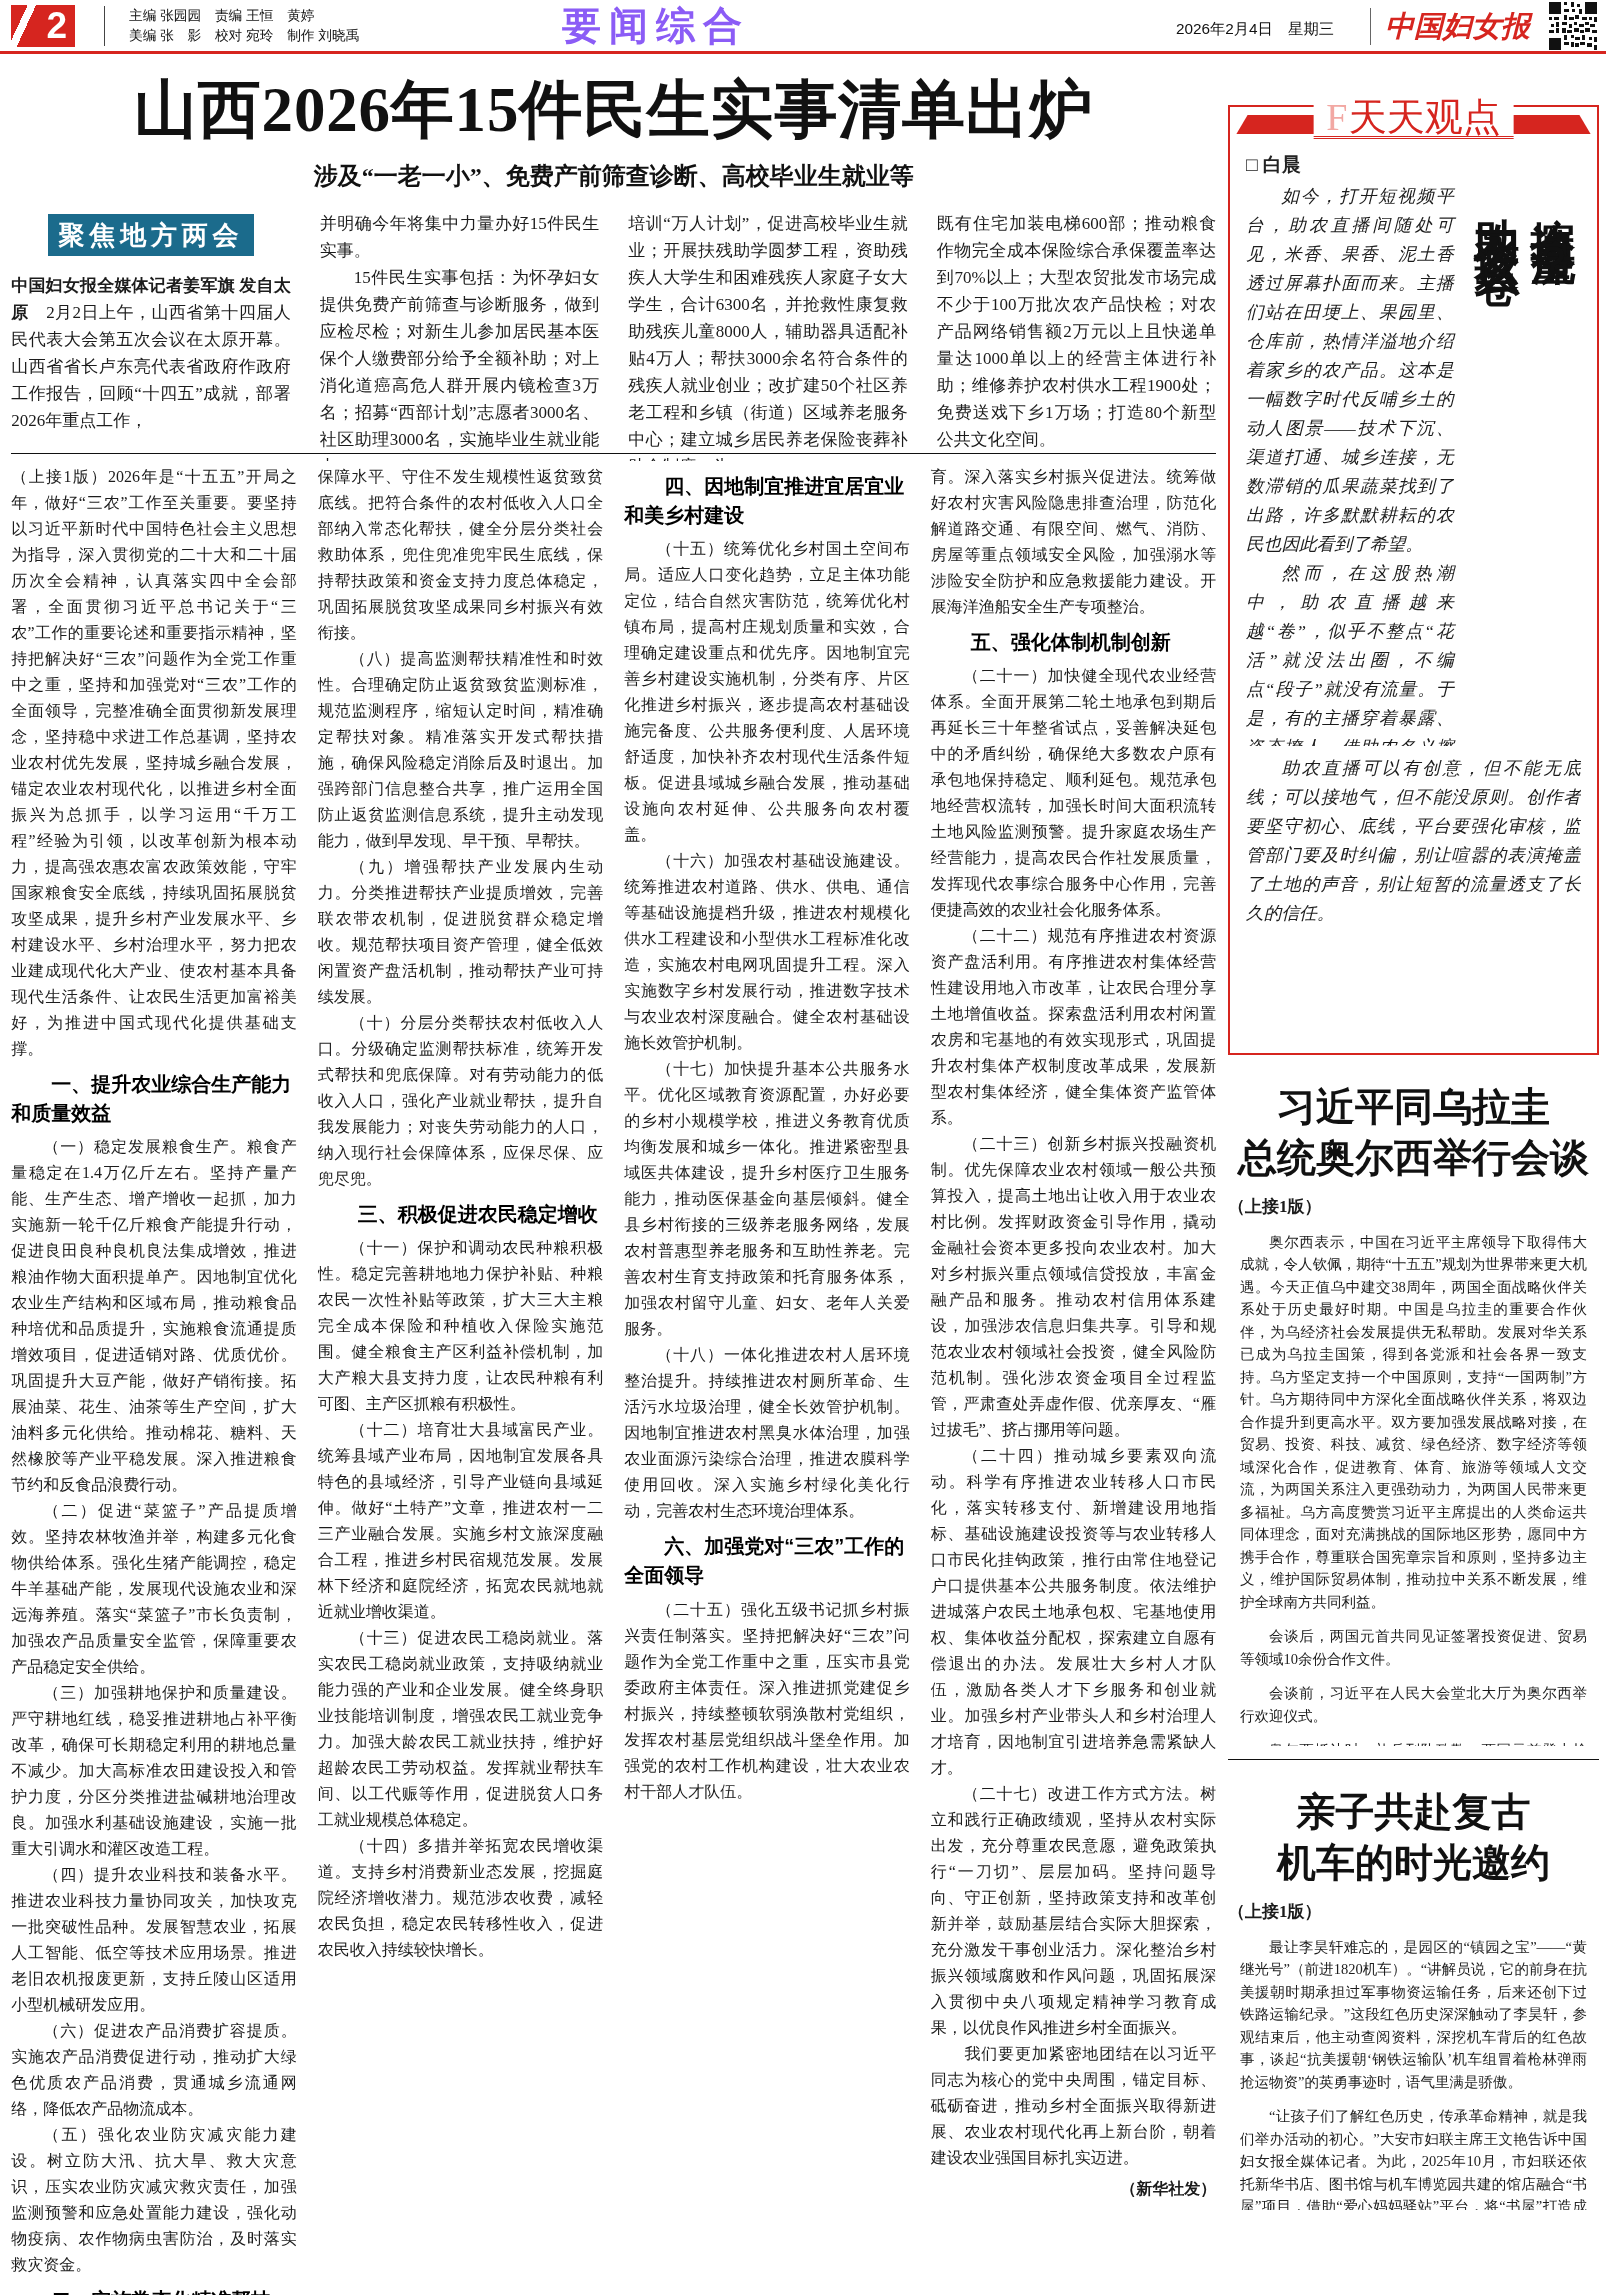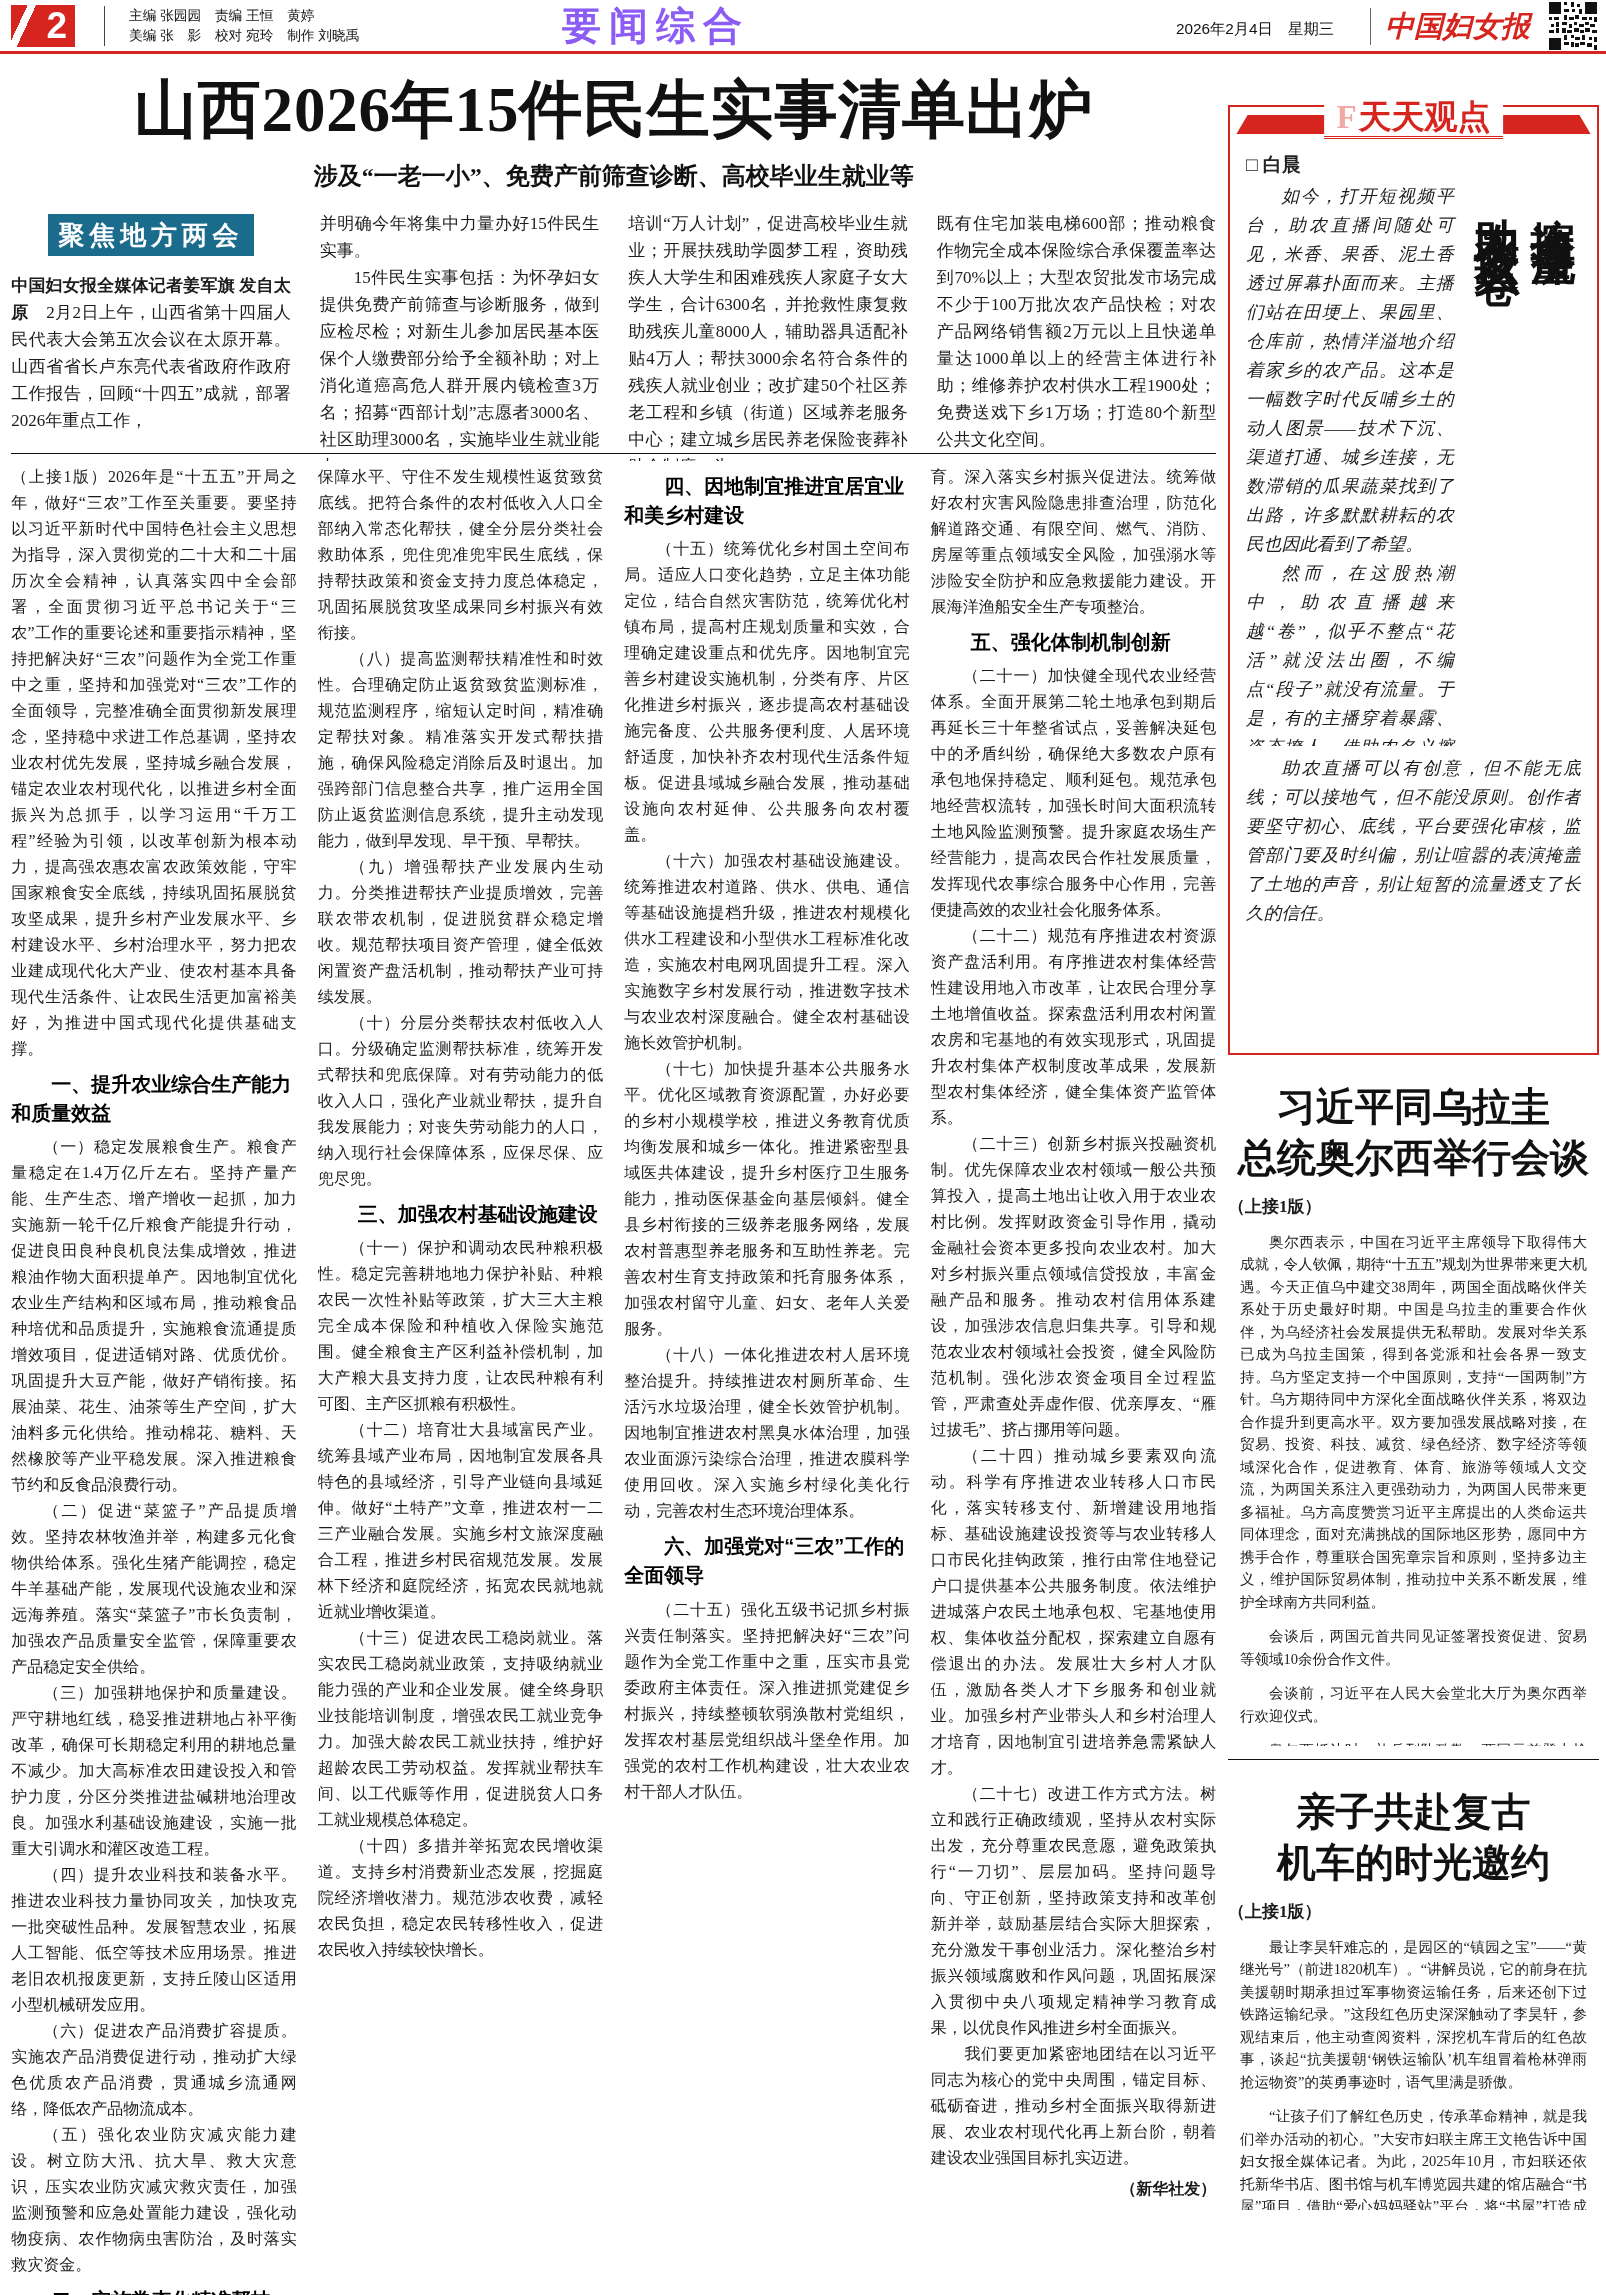--- a/index.html
+++ b/index.html
@@ -39,21 +39,21 @@
   .nc{text-indent:0}
   .sec-h{font:bold 20px/29px "Liberation Sans",sans-serif;margin:8px 0 6.4px;text-indent:2em;text-align:left;color:#000}
   .sig{margin:4.8px 0 0;text-align:right;font-weight:bold;text-indent:0}
   
   .rail{position:absolute;left:1228px;top:63px;width:371px;height:2233px;overflow:hidden}
   .opbox{position:relative;margin-top:42px;border:2.4px solid #d6251f;height:950px;box-sizing:border-box;
          padding:19px 16px 11.2px;background:#fff}
   .opbanner{position:absolute;top:8px;left:6.4px;right:6.4px;height:19px;background:#d6251f;
             clip-path:polygon(0 100%,11.2px 0,calc(100% - 11.2px) 0,100% 100%)}
   .oplabel{position:absolute;top:-8px;left:50%;transform:translateX(-50%);background:#fff;padding:0 13px;
-           font-weight:bold;font-size:33px;line-height:37px;color:#d6251f;white-space:nowrap;
+           font-weight:normal;font-size:38px;line-height:37px;color:#d6251f;white-space:nowrap;
            border-bottom:3.2px double #d6251f}
   .oplabel .ghost{color:#f2a8a3;font-family:"Liberation Serif",serif;margin-right:1.6px}
   .opauthor{margin:29px 0 8px;font:bold 19px/1 "Liberation Sans",sans-serif;color:#222}
   .oprow{display:flex;height:564px;overflow:hidden}
   .optext{flex:1;font-style:italic;font-size:17.7px;line-height:29px;text-align:justify;padding-right:6.4px;overflow:hidden}
   .optext p,.optail p{margin:0;text-indent:2em}
   .ophead{width:121px;writing-mode:vertical-rl;text-orientation:upright;
           font-weight:bold;font-size:45px;line-height:1.25;letter-spacing:6.4px;color:#111;text-align:start}
   .ophead div{margin:0}
   .optail{font-style:italic;font-size:17.7px;line-height:29px;text-align:justify;margin-top:8px;overflow:hidden;height:233px}
@@ -116,21 +116,21 @@
         <p class="bp" data-name="paragraph">（四）提升农业科技和装备水平。推进农业科技力量协同攻关，加快攻克一批突破性品种。发展智慧农业，拓展人工智能、低空等技术应用场景。推进老旧农机报废更新，支持丘陵山区适用小型机械研发应用。</p>
         <p class="bp" data-name="paragraph">（六）促进农产品消费扩容提质。实施农产品消费促进行动，推动扩大绿色优质农产品消费，贯通城乡流通网络，降低农产品物流成本。</p>
         <p class="bp" data-name="paragraph">（五）强化农业防灾减灾能力建设。树立防大汛、抗大旱、救大灾意识，压实农业防灾减灾救灾责任，加强监测预警和应急处置能力建设，强化动物疫病、农作物病虫害防治，及时落实救灾资金。</p>
         <div class="sec-h" data-name="section-heading">二、实施常态化精准帮扶</div>
       </div>
     <div class="mcol" data-name="document-column-2">
         <p class="bp nc" data-name="continuation-paragraph">保障水平、守住不发生规模性返贫致贫底线。把符合条件的农村低收入人口全部纳入常态化帮扶，健全分层分类社会救助体系，兜住兜准兜牢民生底线，保持帮扶政策和资金支持力度总体稳定，巩固拓展脱贫攻坚成果同乡村振兴有效衔接。</p>
         <p class="bp" data-name="paragraph">（八）提高监测帮扶精准性和时效性。合理确定防止返贫致贫监测标准，规范监测程序，缩短认定时间，精准确定帮扶对象。精准落实开发式帮扶措施，确保风险稳定消除后及时退出。加强跨部门信息整合共享，推广运用全国防止返贫监测信息系统，提升主动发现能力，做到早发现、早干预、早帮扶。</p>
         <p class="bp" data-name="paragraph">（九）增强帮扶产业发展内生动力。分类推进帮扶产业提质增效，完善联农带农机制，促进脱贫群众稳定增收。规范帮扶项目资产管理，健全低效闲置资产盘活机制，推动帮扶产业可持续发展。</p>
         <p class="bp" data-name="paragraph">（十）分层分类帮扶农村低收入人口。分级确定监测帮扶标准，统筹开发式帮扶和兜底保障。对有劳动能力的低收入人口，强化产业就业帮扶，提升自我发展能力；对丧失劳动能力的人口，纳入现行社会保障体系，应保尽保、应兜尽兜。</p>
-        <div class="sec-h" data-name="section-heading">三、加强农村基础设施建设</div>
+        <div class="sec-h" data-name="section-heading">三、积极促进农民稳定增收</div>
         <p class="bp" data-name="paragraph">（十一）保护和调动农民种粮积极性。稳定完善耕地地力保护补贴、种粮农民一次性补贴等政策，扩大三大主粮完全成本保险和种植收入保险实施范围。健全粮食主产区利益补偿机制，加大产粮大县支持力度，让农民种粮有利可图、主产区抓粮有积极性。</p>
         <p class="bp" data-name="paragraph">（十二）培育壮大县域富民产业。统筹县域产业布局，因地制宜发展各具特色的县域经济，引导产业链向县域延伸。做好“土特产”文章，推进农村一二三产业融合发展。实施乡村文旅深度融合工程，推进乡村民宿规范发展。发展林下经济和庭院经济，拓宽农民就地就近就业增收渠道。</p>
         <p class="bp" data-name="paragraph">（十三）促进农民工稳岗就业。落实农民工稳岗就业政策，支持吸纳就业能力强的产业和企业发展。健全终身职业技能培训制度，增强农民工就业竞争力。加强大龄农民工就业扶持，维护好超龄农民工劳动权益。发挥就业帮扶车间、以工代赈等作用，促进脱贫人口务工就业规模总体稳定。</p>
         <p class="bp" data-name="paragraph">（十四）多措并举拓宽农民增收渠道。支持乡村消费新业态发展，挖掘庭院经济增收潜力。规范涉农收费，减轻农民负担，稳定农民转移性收入，促进农民收入持续较快增长。</p>
       </div>
     <div class="mcol" data-name="document-column-3">
         <div class="sec-h" data-name="section-heading">四、因地制宜推进宜居宜业和美乡村建设</div>
         <p class="bp" data-name="paragraph">（十五）统筹优化乡村国土空间布局。适应人口变化趋势，立足主体功能定位，结合自然灾害防范，统筹优化村镇布局，提高村庄规划质量和实效，合理确定建设重点和优先序。因地制宜完善乡村建设实施机制，分类有序、片区化推进乡村振兴，逐步提高农村基础设施完备度、公共服务便利度、人居环境舒适度，加快补齐农村现代生活条件短板。促进县域城乡融合发展，推动基础设施向农村延伸、公共服务向农村覆盖。</p>
         <p class="bp" data-name="paragraph">（十六）加强农村基础设施建设。统筹推进农村道路、供水、供电、通信等基础设施提档升级，推进农村规模化供水工程建设和小型供水工程标准化改造，实施农村电网巩固提升工程。深入实施数字乡村发展行动，推进数字技术与农业农村深度融合。健全农村基础设施长效管护机制。</p>
         <p class="bp" data-name="paragraph">（十七）加快提升基本公共服务水平。优化区域教育资源配置，办好必要的乡村小规模学校，推进义务教育优质均衡发展和城乡一体化。推进紧密型县域医共体建设，提升乡村医疗卫生服务能力，推动医保基金向基层倾斜。健全县乡村衔接的三级养老服务网络，发展农村普惠型养老服务和互助性养老。完善农村生育支持政策和托育服务体系，加强农村留守儿童、妇女、老年人关爱服务。</p>

